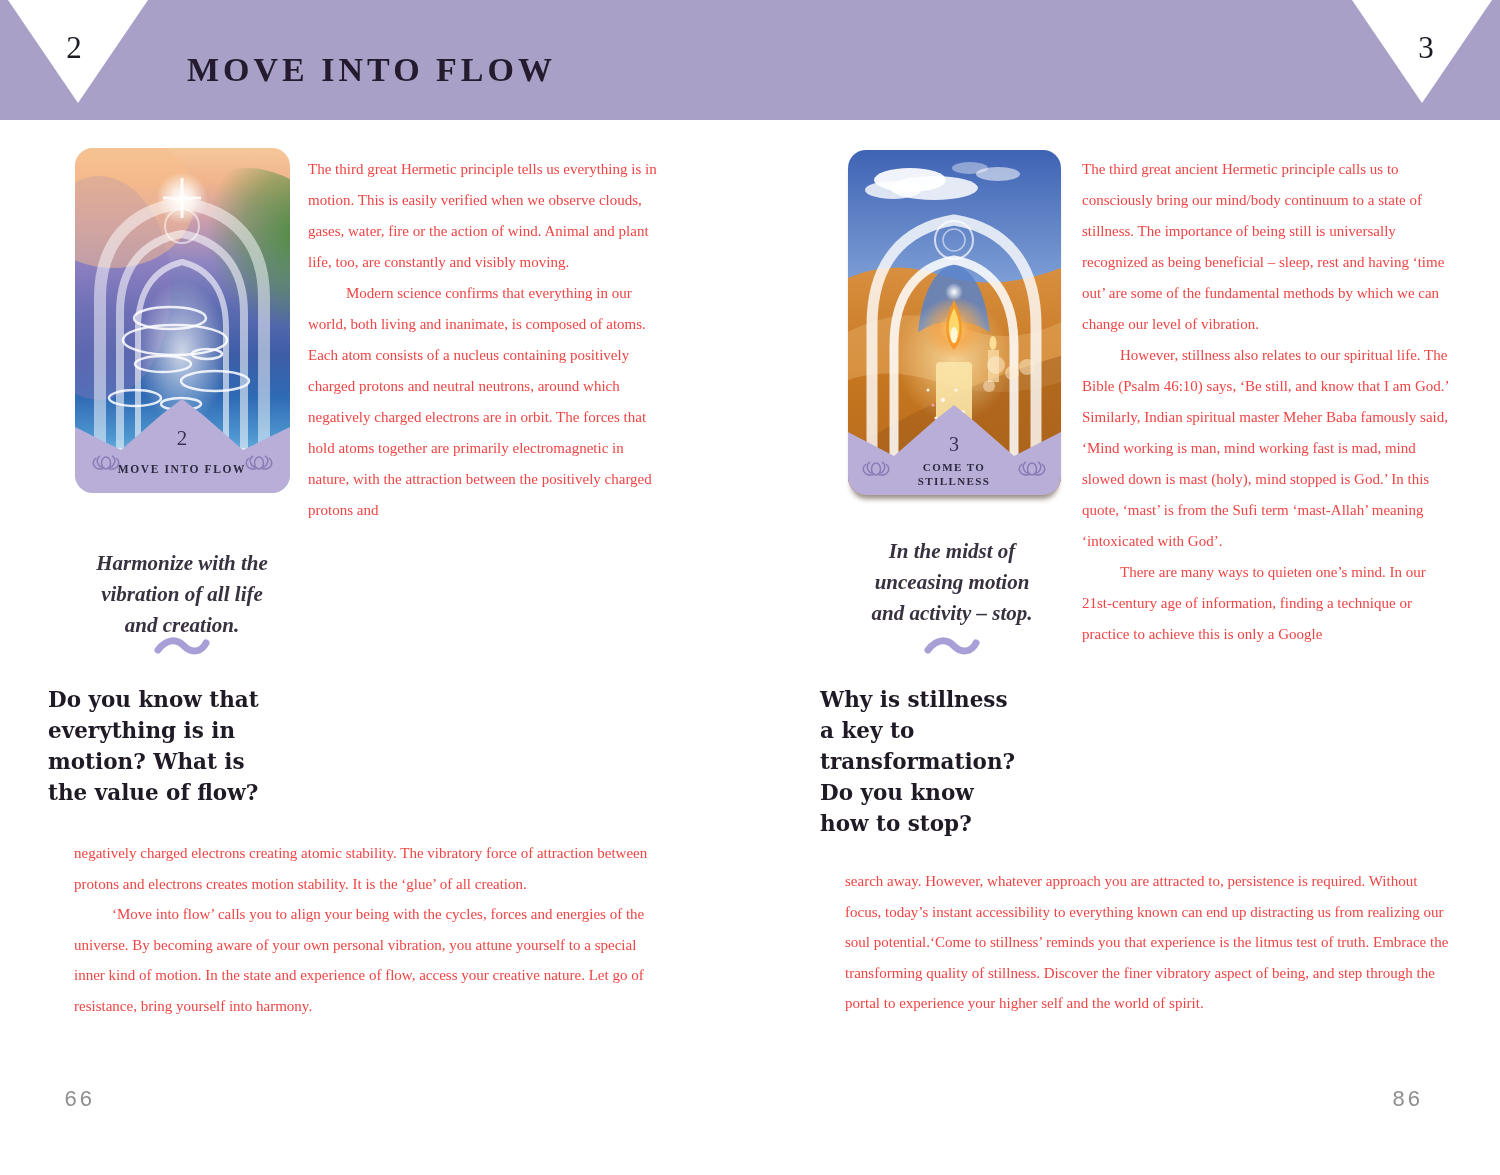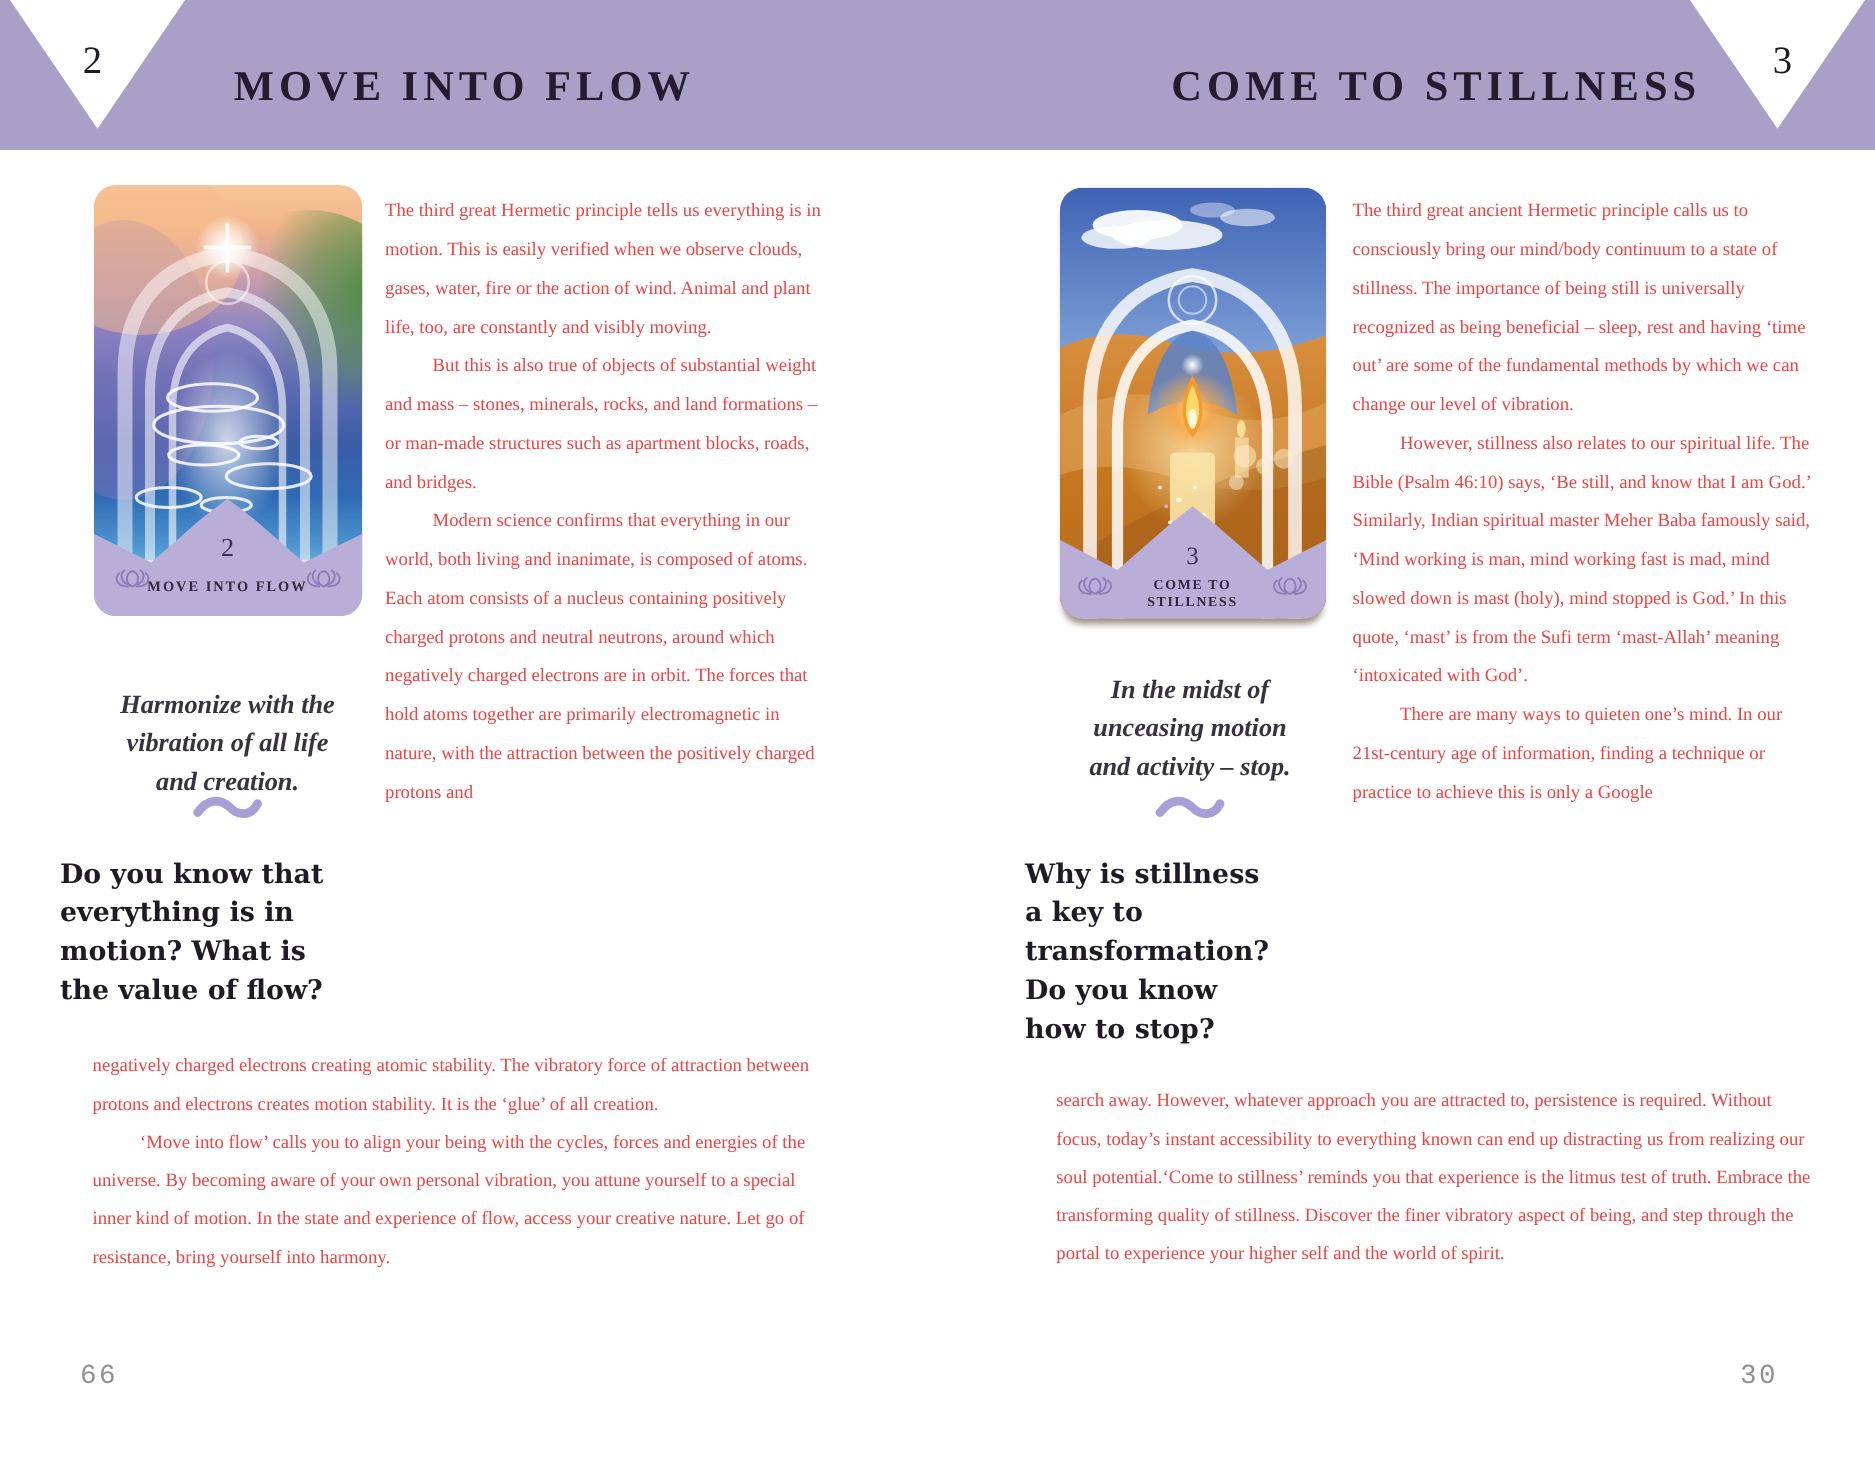--- a/index.html
+++ b/index.html
@@ -65,21 +65,20 @@
 <body>
 
 <div class="spread">
 
   <div class="banner"></div>
   <div class="tri tri-left"></div>
   <div class="tri tri-right"></div>
   <div class="tri-num left">2</div>
   <div class="tri-num right">3</div>
   <div class="page-title title-left">MOVE INTO FLOW</div>
-  <div class="page-title title-right">COME TO STILLNESS</div>
 
   <div class="card card-left">
     <svg width="215" height="345" viewBox="0 0 215 345">
       <defs>
         <linearGradient id="lgFlow" x1="0" y1="0" x2="0" y2="1">
           <stop offset="0" stop-color="#f6c79a"></stop>
             <stop offset="0.1" stop-color="#f0b48b"></stop>
           <stop offset="0.22" stop-color="#c89cae"></stop>
             <stop offset="0.33" stop-color="#8f86c2"></stop>
           <stop offset="0.46" stop-color="#5e6cb2"></stop>
@@ -261,33 +260,32 @@
     <path d="M4 14 C13 2 23 3 30 10 C37 17 47 17 52 7" stroke="#a79fd6" stroke-width="7" stroke-linecap="round" fill="none"></path>
   </svg>
   <div class="question question-right">Why is stillness
 a key to
 transformation?
 Do you know
 how to stop?</div>
 
   <div class="bodytext col-left">
     <p>The third great Hermetic principle tells us everything is in motion. This is easily verified when we observe clouds, gases, water, fire or the action of wind. Animal and plant life, too, are constantly and visibly moving.</p>
-    <p>But this is also true of objects of substantial weight and mass – stones, minerals, rocks, and land formations – or man-made structures such as apartment blocks, roads, and bridges.</p>
     <p>Modern science confirms that everything in our world, both living and inanimate, is composed of atoms. Each atom consists of a nucleus containing positively charged protons and neutral neutrons, around which negatively charged electrons are in orbit. The forces that hold atoms together are primarily electromagnetic in nature, with the attraction between the positively charged protons and</p>
   </div>
   <div class="bodytext full-left">
     <p>negatively charged electrons creating atomic stability. The vibratory force of attraction between protons and electrons creates motion stability. It is the ‘glue’ of all creation.</p>
     <p>‘Move into flow’ calls you to align your being with the cycles, forces and energies of the universe. By becoming aware of your own personal vibration, you attune yourself to a special inner kind of motion. In the state and experience of flow, access your creative nature. Let go of resistance, bring yourself into harmony.</p>
   </div>
 
   <div class="bodytext col-right">
     <p>The third great ancient Hermetic principle calls us to consciously bring our mind/body continuum to a state of stillness. The importance of being still is universally recognized as being beneficial – sleep, rest and having ‘time out’ are some of the fundamental methods by which we can change our level of vibration.</p>
     <p>However, stillness also relates to our spiritual life. The Bible (Psalm 46:10) says, ‘Be still, and know that I am God.’ Similarly, Indian spiritual master Meher Baba famously said, ‘Mind working is man, mind working fast is mad, mind slowed down is mast (holy), mind stopped is God.’ In this quote, ‘mast’ is from the Sufi term ‘mast-Allah’ meaning ‘intoxicated with God’.</p>
     <p>There are many ways to quieten one’s mind. In our 21st-century age of information, finding a technique or practice to achieve this is only a Google</p>
   </div>
   <div class="bodytext full-right">
     <p>search away. However, whatever approach you are attracted to, persistence is required. Without focus, today’s instant accessibility to everything known can end up distracting us from realizing our soul potential.‘Come to stillness’ reminds you that experience is the litmus test of truth. Embrace the transforming quality of stillness. Discover the finer vibratory aspect of being, and step through the portal to experience your higher self and the world of spirit.</p>
   </div>
 
   <div class="page-num pn-left">66</div>
-  <div class="page-num pn-right">30</div>
+  <div class="page-num pn-right">86</div>
 
 </div>
 
 </body></html>

